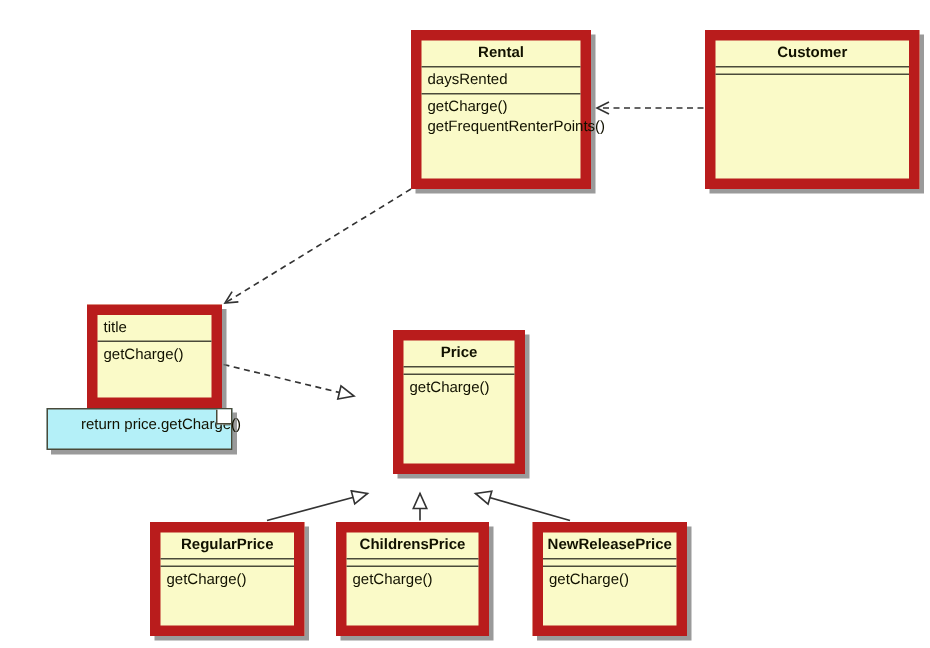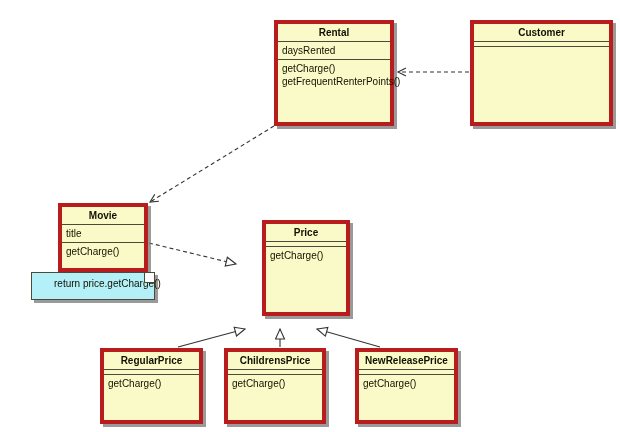--- a/index.html
+++ b/index.html
@@ -22,21 +22,21 @@
     width: 620px;
     height: 432px;
     pointer-events: none;
   }
 
   
   .uml-class {
     position: absolute;
     box-sizing: border-box;
     background: #fafac8;
-    border: 4px solid #b91c1c;
+    border: 7px solid #b91c1c;
     box-shadow: 3px 3px 0 0 rgba(120,120,120,0.75);
     z-index: 5;
   }
   .uml-name {
     box-sizing: border-box;
     text-align: center;
     font-weight: bold;
     font-size: 10px;
     color: #111100;
     padding: 3px 2px 3px 2px;
@@ -134,21 +134,20 @@
       <div class="uml-member">getFrequentRenterPoints()</div>
     </div>
   </div>
 
   <div class="uml-class" style="left:470px; top:20px; width:143px; height:106px;">
     <div class="uml-name">Customer</div>
     <div class="uml-compartment empty"></div>
   </div>
 
   <div class="uml-class" style="left:58px; top:203px; width:90px; height:69px;">
-    <div class="uml-name">Movie</div>
     <div class="uml-compartment">
       <div class="uml-member">title</div>
     </div>
     <div class="uml-compartment last">
       <div class="uml-member">getCharge()</div>
     </div>
   </div>
 
   <div class="uml-note" style="left:31px; top:272px; width:124px; height:28px;">
     <div class="note-fold"></div>

